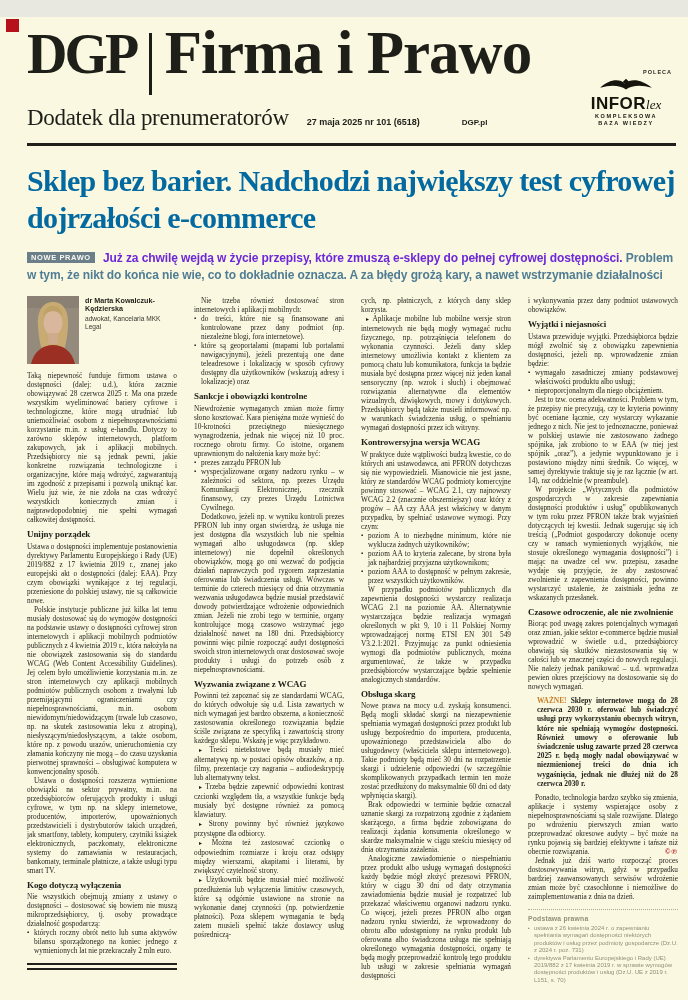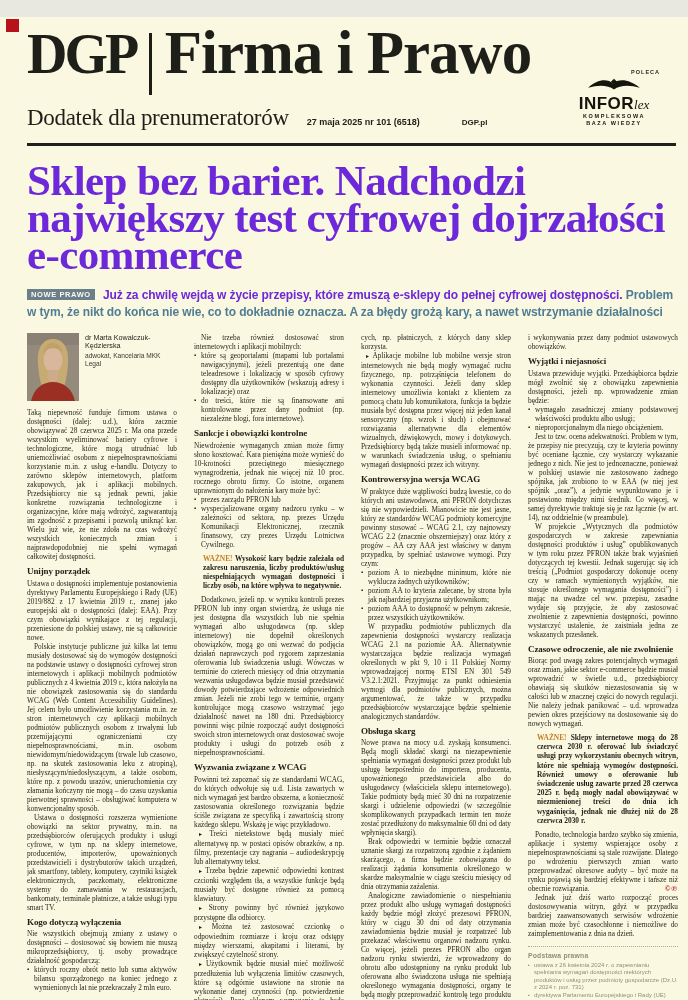--- a/index.html
+++ b/index.html
@@ -14,33 +14,33 @@
   
   .masthead { position:relative; padding:14px 14px 0 27px; }
   .mast-row { display:flex; align-items:flex-start; }
   .brand { font-size:56px; line-height:46px; font-weight:bold; letter-spacing:-3px; }
   .mast-bar { width:2.5px; height:62px; background:#1d1d18; margin:2px 13px 0 13px; }
   .mast-title { font-size:61px; line-height:44px; font-weight:bold; letter-spacing:-1px; }
   .sub-row { display:flex; align-items:baseline; margin-top:10px; }
   .subtitle { font-size:23px; font-weight:normal; letter-spacing:-0.3px; }
   .dateline { font-family:"Liberation Sans",sans-serif; font-size:9px; font-weight:bold; margin-left:18px; }
   .site { font-family:"Liberation Sans",sans-serif; font-size:8px; font-weight:bold; margin-left:42px; }
-  .infor { position:absolute; right:28px; top:52px; width:92px; font-family:"Liberation Sans",sans-serif; }
+  .infor { position:absolute; right:16px; top:52px; width:92px; font-family:"Liberation Sans",sans-serif; }
   .poleca { text-align:right; font-size:5.5px; font-weight:bold; letter-spacing:1px; color:#2a2a22; }
   .eagle { text-align:center; margin-top:2px; }
   .logo-line { text-align:center; line-height:15px; }
   .logo-main { font-size:17px; font-weight:bold; letter-spacing:0.5px; color:#15150e; }
   .logo-suffix { font-family:"Liberation Serif",serif; font-style:italic; font-size:13px; color:#15150e; }
   .logo-tag { margin-top:1px; text-align:center; font-size:5.5px; font-weight:bold; letter-spacing:1.6px; line-height:7px; color:#15150e; }
   .mast-rule { margin:12px 12px 0 27px; border-top:3px solid #21211b; }
 
   
   .headline {
-    margin:16px 13px 0 27px; font-size:43px; line-height:37px;
-    font-weight:bold; letter-spacing:-0.6px; color:#6d28d9;
+    margin:16px 13px 0 27px; font-size:30px; line-height:37px;
+    font-weight:bold; letter-spacing:-0.6px; color:#0369a1;
   }
   .lead {
     margin:14px 13px 0 27px; font-family:"Liberation Sans",sans-serif;
     font-size:12px; line-height:17px; font-weight:bold; letter-spacing:-0.1px;
   }
   .lead-badge {
     display:inline-block; background:var(--badge-bg,#6b7f8a); color:#fbfaef;
     font-size:7.5px; line-height:9px; padding:1.5px 4px 1px; letter-spacing:0.6px;
     vertical-align:2px; margin-right:5px;
   }
@@ -48,21 +48,21 @@
   .lead-blue { color:var(--lead-blue,#507d94); }
 
   
   .columns { margin:12px 10px 0 27px; display:flex; gap:17px; height:712px; overflow:hidden; }
   .col { flex:0 0 150px; width:150px; font-size:7.3px; line-height:9px; text-align:justify; overflow:hidden; }
 
   .author { display:flex; gap:6px; margin-bottom:7px; }
   .author-photo { flex:none; width:52px; height:68px; background:#8a8174; }
   .author-photo svg { display:block; }
   .author-meta { padding-top:1px; font-family:"Liberation Sans",sans-serif; text-align:left; }
-  .author-name { font-size:7.2px; line-height:8.4px; font-weight:normal; }
+  .author-name { font-size:7.2px; line-height:8.4px; font-weight:bold; }
   .author-role { font-size:6.6px; line-height:8px; color:#3a3a33; margin-top:1px; }
 
   .sec-h { font-size:9px; line-height:10.5px; font-weight:bold; margin:5px 0 2px; text-align:left; letter-spacing:-0.1px; }
   .para { margin:0; }
   .para.ind { text-indent:7px; }
   .sq-item { display:flex; }
   .sq-mark { flex:none; width:7px; font-size:6px; line-height:9px; color:#21211b; }
   .arrow-item { margin:0; text-indent:5px; }
   .ar-mark { font-size:6px; color:#21211b; }
   .imp { margin:5px 0 5px 9px; font-weight:bold; line-height:9.2px; font-size:7.4px; }
@@ -145,37 +145,36 @@
         <div class="sq-item">
           <span class="sq-mark">▪</span>
           <span>których roczny obrót netto lub suma aktywów bilansu sporządzonego na koniec jednego z wymienionych lat nie przekraczały 2 mln euro.</span>
         </div>
         <div class="end-rule"></div>
       </div>
       <div class="col">
         <p class="para ind">Nie trzeba również dostosować stron internetowych i aplikacji mobilnych:</p>
         <div class="sq-item">
           <span class="sq-mark">▪</span>
+          <span>do treści, które nie są finansowane ani kontrolowane przez dany podmiot (np. niezależne blogi, fora internetowe).</span>
+        </div>
+        <div class="sq-item">
+          <span class="sq-mark">▪</span>
           <span>które są geoportalami (mapami lub portalami nawigacyjnymi), jeżeli prezentują one dane teleadresowe i lokalizację w sposób cyfrowy dostępny dla użytkowników (wskazują adresy i lokalizacje) oraz</span>
-        </div>
-        <div class="sq-item">
-          <span class="sq-mark">▪</span>
-          <span>do treści, które nie są finansowane ani kontrolowane przez dany podmiot (np. niezależne blogi, fora internetowe).</span>
         </div>
         <div class="sec-h">Sankcje i obowiązki kontrolne</div>
         <p class="para">Niewdrożenie wymaganych zmian może firmy słono kosztować. Kara pieniężna może wynieść do 10-krotności przeciętnego miesięcznego wynagrodzenia, jednak nie więcej niż 10 proc. rocznego obrotu firmy. Co istotne, organem uprawnionym do nałożenia kary może być:</p>
         <div class="sq-item">
           <span class="sq-mark">▪</span>
           <span>prezes zarządu PFRON lub</span>
         </div>
         <div class="sq-item">
           <span class="sq-mark">▪</span>
           <span>wyspecjalizowane organy nadzoru rynku – w zależności od sektora, np. prezes Urzędu Komunikacji Elektronicznej, rzecznik finansowy, czy prezes Urzędu Lotnictwa Cywilnego.</span>
         </div>
-        <div class="imp"><span class="imp-label">WAŻNE! </span>Wysokość kary będzie zależała od zakresu naruszenia, liczby produktów/usług niespełniających wymagań dostępności i liczby osób, na które wpływa to negatywnie.</div>
         <p class="para ind">Dodatkowo, jeżeli np. w wyniku kontroli prezes PFRON lub inny organ stwierdzą, że usługa nie jest dostępna dla wszystkich lub nie spełnia wymagań albo usługodawca (np. sklep internetowy) nie dopełnił określonych obowiązków, mogą go oni wezwać do podjęcia działań naprawczych pod rygorem zaprzestania oferowania lub świadczenia usługi. Wówczas w terminie do czterech miesięcy od dnia otrzymania wezwania usługodawca będzie musiał przedstawić dowody potwierdzające wdrożenie odpowiednich zmian. Jeżeli nie zrobi tego w terminie, organy kontrolujące mogą czasowo wstrzymać jego działalność nawet na 180 dni. Przedsiębiorcy powinni więc pilnie rozpocząć audyt dostępności swoich stron internetowych oraz dostosować swoje produkty i usługi do potrzeb osób z niepełnosprawnościami.</p>
         <div class="sec-h">Wyzwania związane z WCAG</div>
         <p class="para">Powinni też zapoznać się ze standardami WCAG, do których odwołuje się u.d. Lista zawartych w nich wymagań jest bardzo obszerna, a konieczność zastosowania określonego rozwiązania będzie ściśle związana ze specyfiką i zawartością strony każdego sklepu. Wskażę je więc przykładowo.</p>
         <p class="arrow-item"><span class="ar-mark">▸ </span>Treści nietekstowe będą musiały mieć alternatywę np. w postaci opisów obrazków, a np. filmy, prezentacje czy nagrania – audiodeskrypcję lub alternatywny tekst.</p>
         <p class="arrow-item"><span class="ar-mark">▸ </span>Trzeba będzie zapewnić odpowiedni kontrast czcionki względem tła, a wszystkie funkcje będą musiały być dostępne również za pomocą klawiatury.</p>
         <p class="arrow-item"><span class="ar-mark">▸ </span>Strony powinny być również językowo przystępne dla odbiorcy.</p>
         <p class="arrow-item"><span class="ar-mark">▸ </span>Można też zastosować czcionkę o odpowiednim rozmiarze i kroju oraz odstępy między wierszami, akapitami i literami, by zwiększyć czytelność strony.</p>
         <p class="arrow-item"><span class="ar-mark">▸ </span>Użytkownik będzie musiał mieć możliwość przedłużenia lub wyłączenia limitów czasowych, które są odgórnie ustawione na stronie na wykonanie danej czynności (np. potwierdzenie płatności). Poza sklepem wymagania te będą zatem musieli spełnić także dostawcy usług pośredniczą-</p>
       </div>
       <div class="col">

